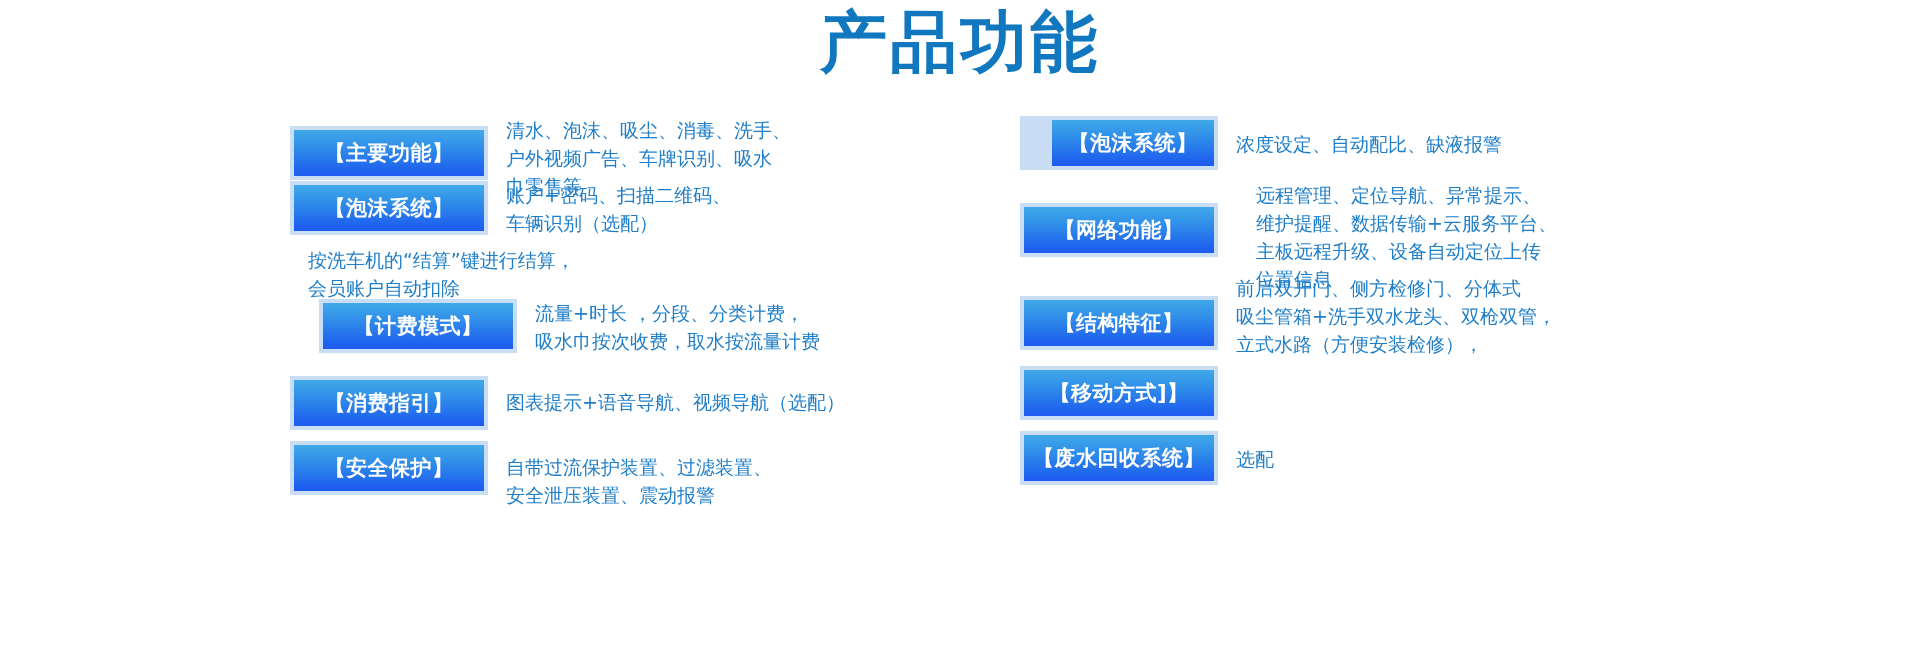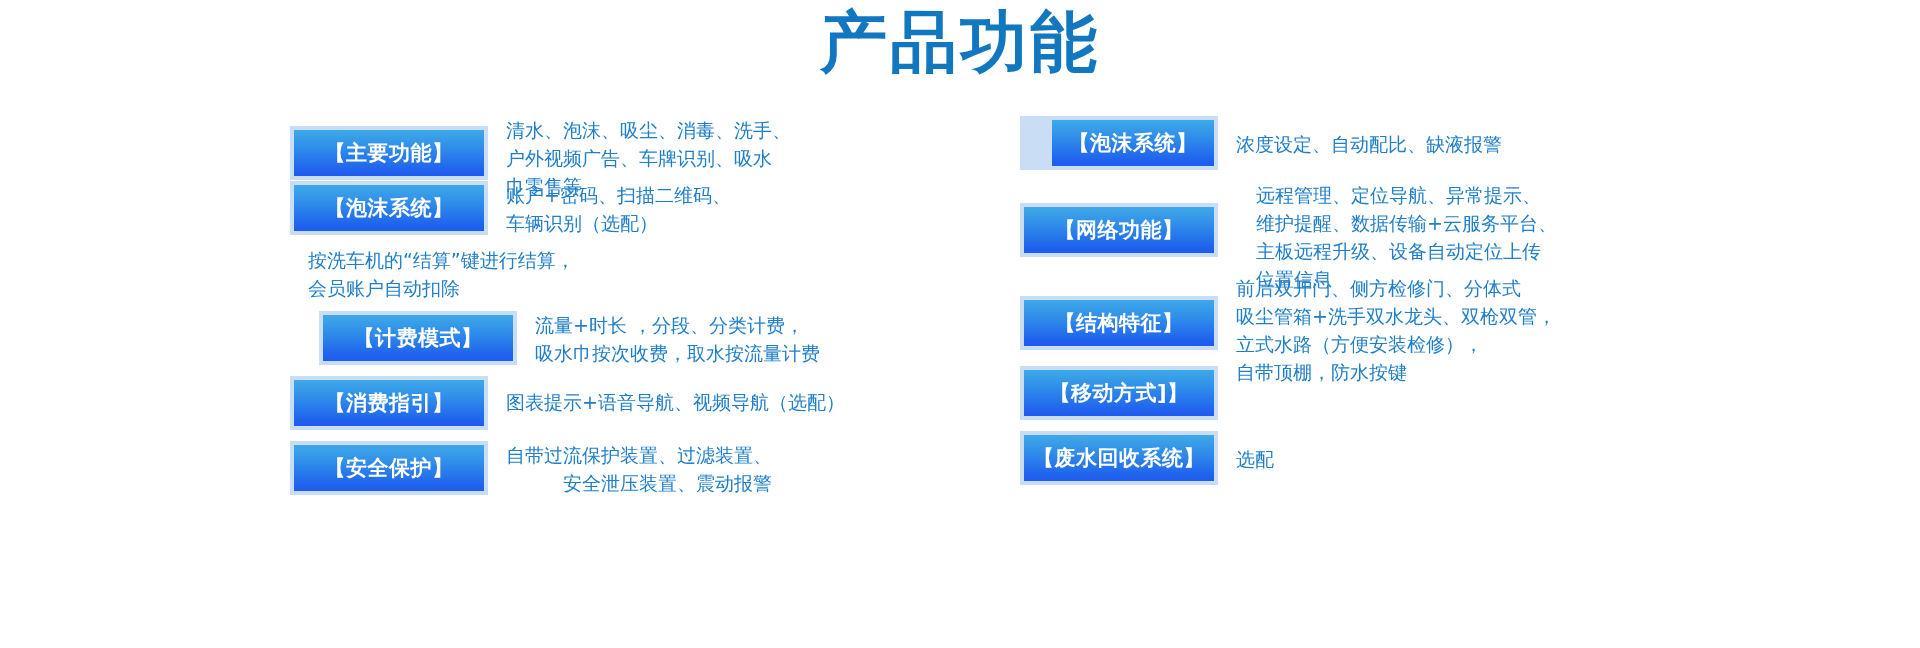--- a/index.html
+++ b/index.html
@@ -118,21 +118,21 @@
           <div class="badge badge-wide" style="margin-top: 0px;">
             <div class="badge-inner">
               <span class="badge-label">【泡沫系统】</span>
             </div>
           </div>
           <div class="desc" style="margin-top: 0px;"><span class="desc-line">账户+密码、扫描二维码、</span><span class="desc-line">车辆识别（选配）</span></div>
         </div>
         <div class="feature-row" style="top: 142px;">
           <div class="desc" style="margin-top: 0px;"><span class="desc-line">按洗车机的“结算”键进行结算，</span><span class="desc-line">会员账户自动扣除</span></div>
         </div>
-        <div class="feature-row" style="top: 207px; padding-left: 29px;">
+        <div class="feature-row" style="top: 195px; padding-left: 29px;">
           <div class="badge badge-wide" style="margin-top: 0px;">
             <div class="badge-inner">
               <span class="badge-label">【计费模式】</span>
             </div>
           </div>
           <div class="desc" style="margin-top: 0px;"><span class="desc-line">流量+时长 ，分段、分类计费，</span><span class="desc-line">吸水巾按次收费，取水按流量计费</span></div>
         </div>
         <div class="feature-row" style="top: 272px;">
           <div class="badge badge-wide" style="margin-top: 0px;">
             <div class="badge-inner">
@@ -140,21 +140,21 @@
             </div>
           </div>
           <div class="desc" style="margin-top: 12px;"><span class="desc-line">图表提示+语音导航、视频导航（选配）</span></div>
         </div>
         <div class="feature-row" style="top: 337px;">
           <div class="badge badge-wide" style="margin-top: 0px;">
             <div class="badge-inner">
               <span class="badge-label">【安全保护】</span>
             </div>
           </div>
-          <div class="desc" style="margin-top: 0px; text-align: right;"><span class="desc-line">自带过流保护装置、过滤装置、</span><span class="desc-line">安全泄压装置、震动报警</span></div>
+          <div class="desc" style="margin-top: 12px;"><span class="desc-line">自带过流保护装置、过滤装置、</span><span class="desc-line">安全泄压装置、震动报警</span></div>
         </div>
       </div>
 
     <div class="column column-right" id="col-right">
         <div class="feature-row" style="top: 12px;">
           <div class="badge badge-wide" style="margin-top: 0px; padding-left: 32px;">
             <div class="badge-inner">
               <span class="badge-label">【泡沫系统】</span>
             </div>
           </div>
@@ -167,21 +167,21 @@
             </div>
           </div>
           <div class="desc" style="margin-top: 0px; margin-left: 20px;"><span class="desc-line">远程管理、定位导航、异常提示、</span><span class="desc-line">维护提醒、数据传输+云服务平台、</span><span class="desc-line">主板远程升级、设备自动定位上传</span><span class="desc-line">位置信息</span></div>
         </div>
         <div class="feature-row" style="top: 170px;">
           <div class="badge badge-wide" style="margin-top: 22px;">
             <div class="badge-inner">
               <span class="badge-label">【结构特征】</span>
             </div>
           </div>
-          <div class="desc" style="margin-top: 0px;"><span class="desc-line">前后双开门、侧方检修门、分体式</span><span class="desc-line">吸尘管箱+洗手双水龙头、双枪双管，</span><span class="desc-line">立式水路（方便安装检修），</span><span class="desc-line">自带顶棚，防水按键</span></div>
+          <div class="desc" style="margin-top: 0px;"><span class="desc-line">前后双开门、侧方检修门、分体式</span><span class="desc-line">吸尘管箱+洗手双水龙头、双枪双管，</span><span class="desc-line">立式水路（方便安装检修），</span></div>
         </div>
         <div class="feature-row" style="top: 262px; flex-direction: column;">
           <div class="badge badge-wide" style="margin-top: 0px;">
             <div class="badge-inner">
               <span class="badge-label">【移动方式]】</span>
             </div>
           </div>
           <div class="desc" style="margin-top: 14px;"><span class="desc-line">产品功能</span></div>
         </div>
         <div class="feature-row" style="top: 327px;">

